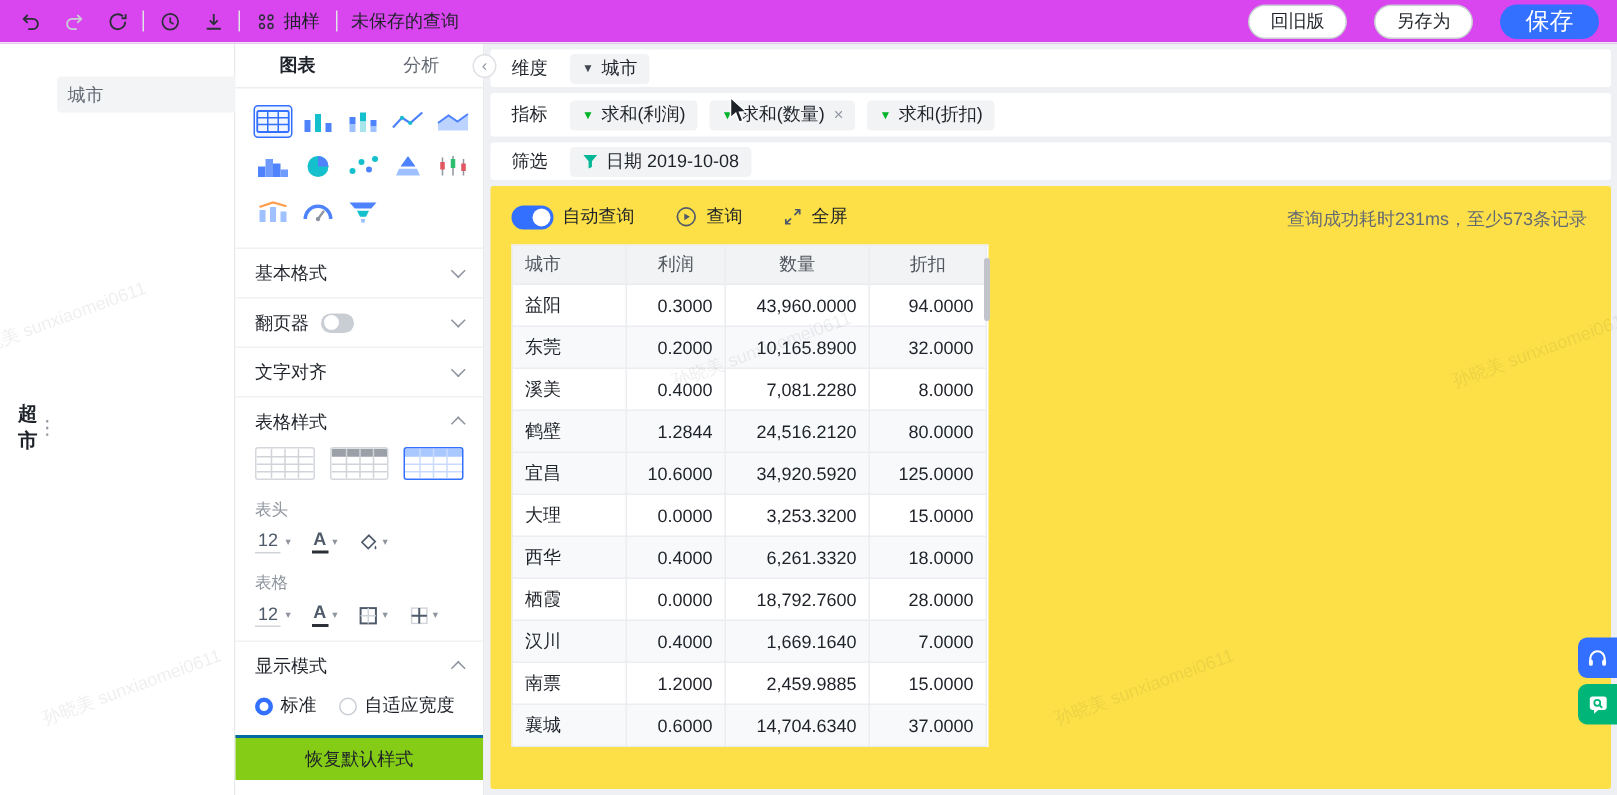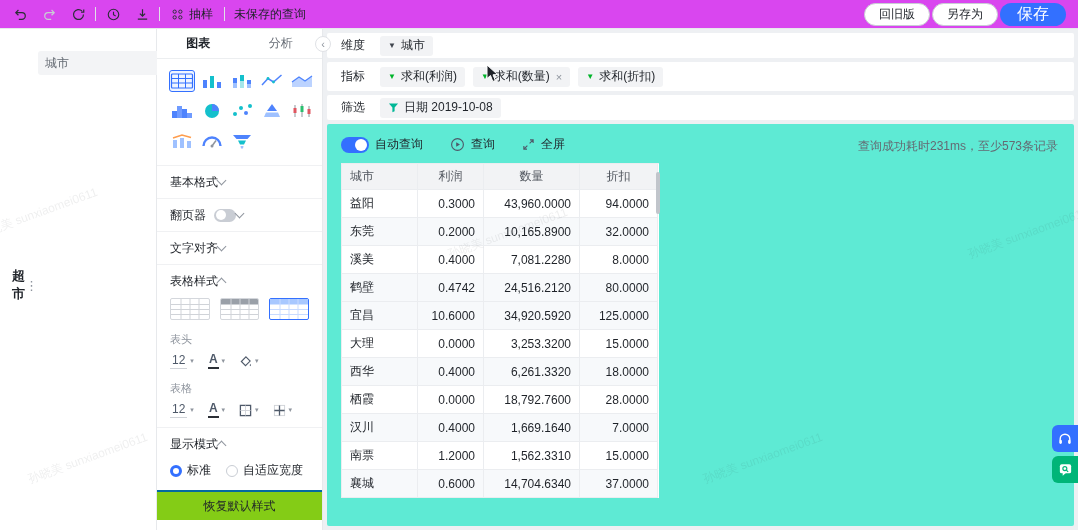--- a/index.html
+++ b/index.html
@@ -7,21 +7,21 @@
     font-family:"Liberation Sans","DejaVu Sans",sans-serif;font-size:12px;color:#1f2329}
   svg{display:block}
 
   
   .topbar{position:absolute;top:0;left:0;width:100%;height:29px;background:#d946ef;
     border-bottom:1px solid #e7e9ec;display:flex;align-items:center;padding:0 12px;z-index:10}
   .tb-icons{display:flex;align-items:center;gap:13px}
   .tb-icon{width:16px;height:16px;display:flex;align-items:center;justify-content:center;cursor:pointer}
   .tb-sep{width:1px;height:14px;background:#e0e2e6;margin:0 9px}
   .tb-group{display:flex;align-items:center;gap:5px;margin:0 2px;cursor:pointer}
-  .tb-right{margin-left:auto;display:flex;align-items:flex-end;gap:2px}
+  .tb-right{margin-left:auto;display:flex;align-items:flex-end;gap:18px}
   .btn-outline{height:23px;padding:0 14px;border:1px solid #c9cdd4;border-radius:12px;background:#fff;
     font-size:12px;color:#1f2329;display:flex;align-items:center;cursor:pointer;font-family:inherit}
   .btn-primary{height:23px;padding:0 17px;border:none;border-radius:12px;background:#3370ff;color:#fff;
     font-size:16px;display:flex;align-items:center;cursor:pointer;font-family:inherit}
 
   
   .sidebar{position:absolute;top:29px;left:0;bottom:0;width:157px;background:#fff;
     border-right:1px solid #e7e9ec;padding:11px 12px 0;display:flex;flex-direction:row}
   .sb-title-row{display:flex;justify-content:space-between;align-items:center}
   .sb-title{font-size:13px;font-weight:700}
@@ -45,21 +45,21 @@
   .cfg-tab.active{color:#1f2329;font-weight:700}
   .collapse-btn{position:absolute;right:-9px;top:7px;width:16px;height:16px;border-radius:50%;background:#fff;
     border:1px solid #e0e2e6;color:#8f959e;display:flex;align-items:center;justify-content:center;
     font-size:11px;line-height:1;z-index:6;cursor:pointer}
   .icon-grid{display:grid;grid-template-columns:repeat(5,26px);justify-content:space-between;
     gap:8px 4px;padding:11px 12px 13px}
   .icon-cell{height:22px;display:flex;align-items:center;justify-content:center;border:1px solid transparent;
     border-radius:3px;cursor:pointer}
   .icon-cell.selected{border-color:#3370ff;background:#f0f5ff}
   .cfg-section{border-top:1px solid #f0f1f3}
-  .cfg-row{height:32px;display:flex;align-items:center;padding:0 13px;cursor:pointer}
+  .cfg-row{height:32px;display:flex;align-items:center;padding:0 13px;justify-content:space-between;cursor:pointer}
   .row-left{display:flex;align-items:center;gap:8px}
   .chev{width:7px;height:7px;border-right:1.4px solid #8f959e;border-bottom:1.4px solid #8f959e;
     transform:rotate(45deg);margin-top:-3px}
   .chev.up{transform:rotate(225deg);margin-top:3px}
   .style-icons{display:flex;gap:10px;padding:1px 13px 9px}
   .style-box{width:40px;height:22px;border:1px solid #d4d7dc;border-radius:2px;overflow:hidden;cursor:pointer;background:#fff}
   .style-box.selected{border-color:#3370ff}
   .ctl-label{font-size:11px;color:#8f959e;padding:3px 13px 1px}
   .ctl-row{display:flex;align-items:center;gap:14px;padding:5px 13px 9px}
   .ctl{display:flex;align-items:center;gap:3px;color:#4e5969;cursor:pointer}
@@ -79,21 +79,21 @@
   .qrow{background:#fff;border-radius:2px;display:flex;align-items:center;padding:0 14px;
     margin-bottom:4px;flex-shrink:0}
   .qrow1{height:25px}.qrow2{height:29px}.qrow3{height:25px}
   .qlabel{margin-right:15px}
   .chips{display:flex;gap:8px}
   .chip{height:20px;background:#f2f3f5;border-radius:3px;display:flex;align-items:center;gap:5px;
     padding:0 8px;cursor:pointer;white-space:nowrap}
   .tri{font-size:8px;line-height:1}
   .tri.dark{color:#41464f}.tri.green{color:#00b42a}
   .chip-close{color:#8f959e;font-size:11px;margin-left:1px;cursor:pointer}
-  .card{background:#5eead4;border-radius:2px;flex:1;position:relative;overflow:hidden}
+  .card{background:#fde047;border-radius:2px;flex:1;position:relative;overflow:hidden}
   .query-bar{display:flex;align-items:center;gap:27px;padding:12px 14px 8px;position:relative}
   .qb-item{display:flex;align-items:center;gap:6px;cursor:pointer}
   .toggle{width:28px;height:16px;border-radius:8px;background:#3370ff;position:relative;flex:0 0 auto;cursor:pointer}
   .toggle .knob{position:absolute;top:2px;right:2px;width:12px;height:12px;border-radius:50%;background:#fff}
   .toggle.off{width:22px;height:13px;background:#c9cdd4}
   .toggle.off .knob{left:2px;right:auto;top:1.5px;width:10px;height:10px}
   .status{position:absolute;right:16px;top:14px;color:#646a73}
 
   
   .rtable{margin:2px 14px;width:318px;border-left:1px solid #ebedf0;border-top:1px solid #ebedf0;background:#fff}
@@ -516,21 +516,21 @@
           <div class="tcell c3">32.0000</div>
         </div>
         <div class="trow">
           <div class="tcell c0">溪美</div>
           <div class="tcell c1">0.4000</div>
           <div class="tcell c2">7,081.2280</div>
           <div class="tcell c3">8.0000</div>
         </div>
         <div class="trow alt">
           <div class="tcell c0">鹤壁</div>
-          <div class="tcell c1">0.4742</div>
+          <div class="tcell c1">1.2844</div>
           <div class="tcell c2">24,516.2120</div>
           <div class="tcell c3">80.0000</div>
         </div>
         <div class="trow alt">
           <div class="tcell c0">宜昌</div>
           <div class="tcell c1">10.6000</div>
           <div class="tcell c2">34,920.5920</div>
           <div class="tcell c3">125.0000</div>
         </div>
         <div class="trow">
@@ -553,21 +553,21 @@
         </div>
         <div class="trow alt">
           <div class="tcell c0">汉川</div>
           <div class="tcell c1">0.4000</div>
           <div class="tcell c2">1,669.1640</div>
           <div class="tcell c3">7.0000</div>
         </div>
         <div class="trow">
           <div class="tcell c0">南票</div>
           <div class="tcell c1">1.2000</div>
-          <div class="tcell c2">1,562.3310</div>
+          <div class="tcell c2">2,459.9885</div>
           <div class="tcell c3">15.0000</div>
         </div>
         <div class="trow alt">
           <div class="tcell c0">襄城</div>
           <div class="tcell c1">0.6000</div>
           <div class="tcell c2">14,704.6340</div>
           <div class="tcell c3">37.0000</div>
         </div>
       </div>
     <div class="scroll-thumb"></div>

